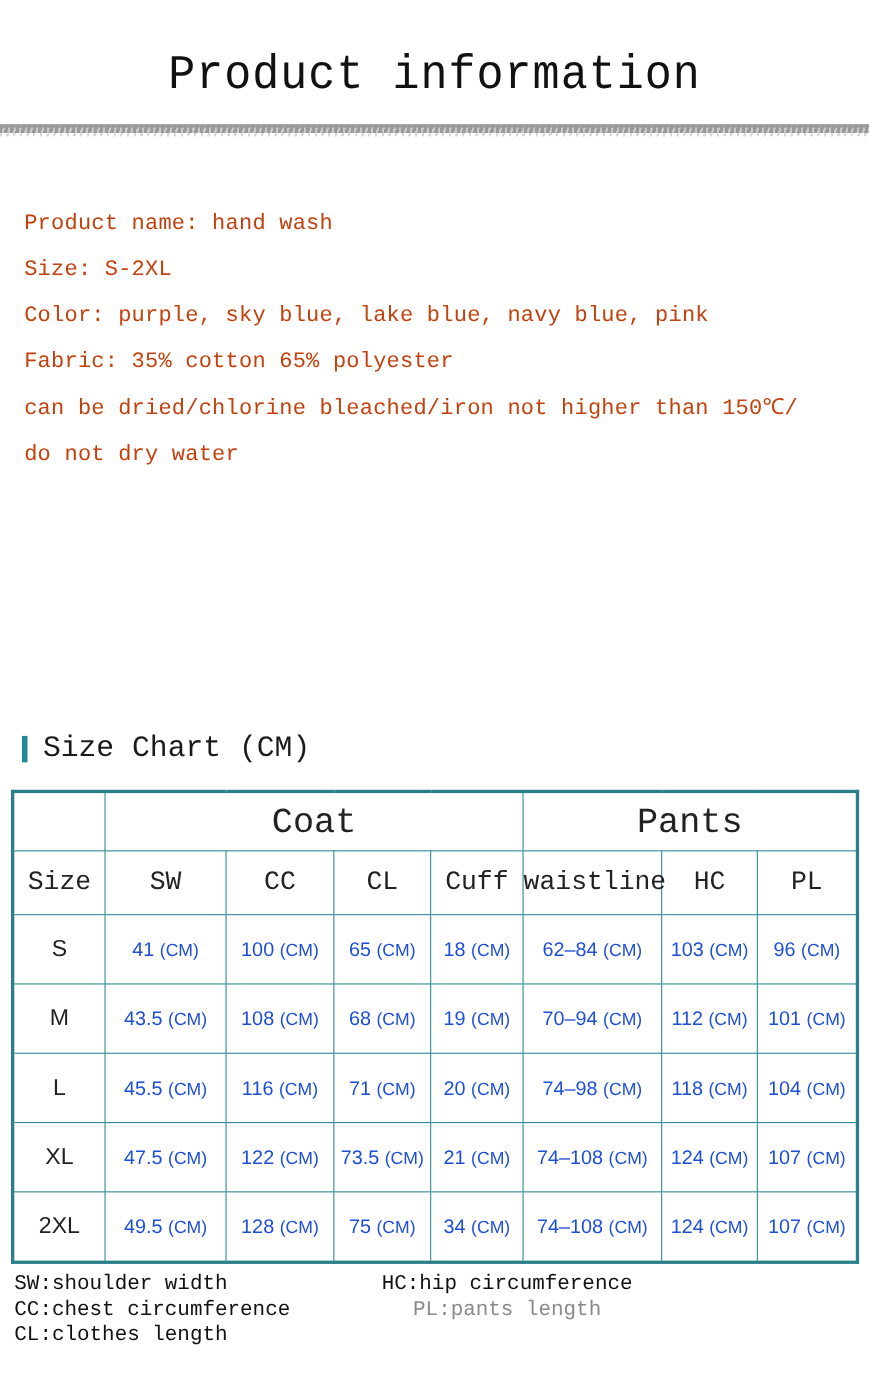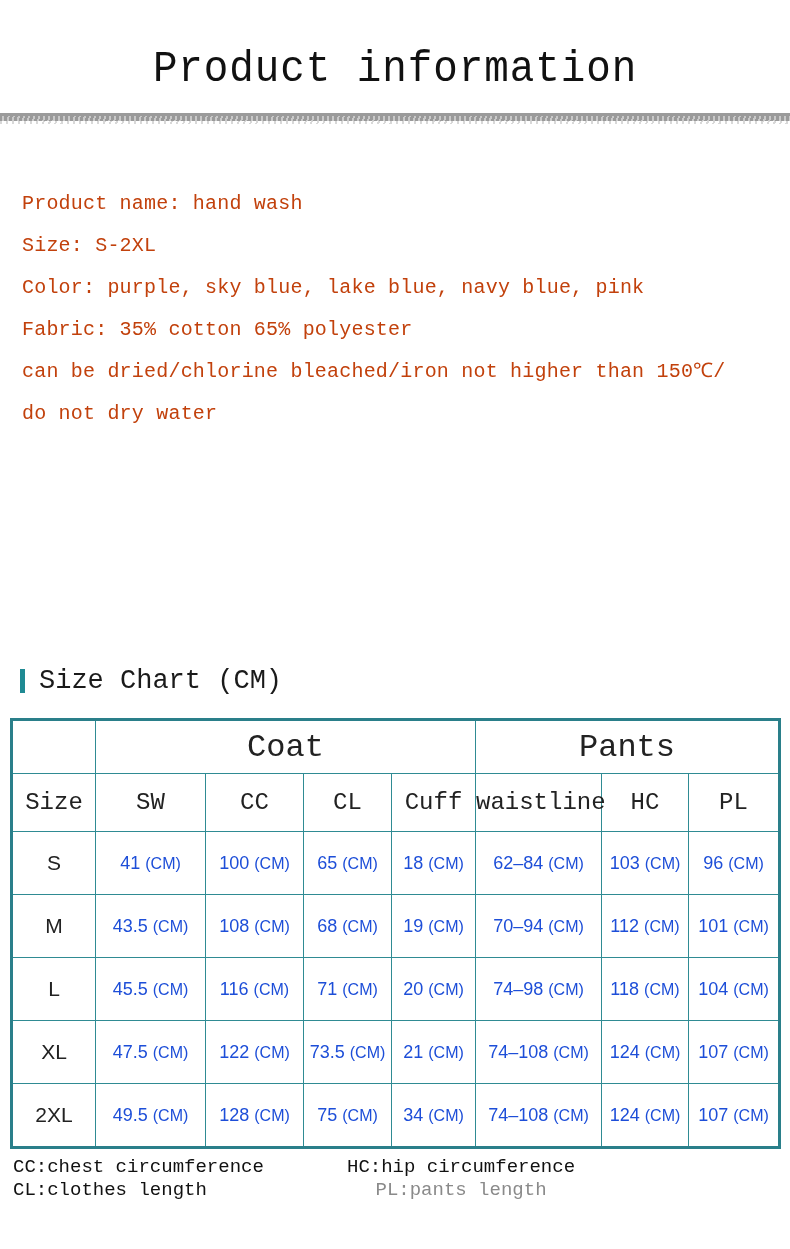--- a/index.html
+++ b/index.html
@@ -123,19 +123,20 @@
         <td class="cell"><span>75</span> <span class="u">(CM)</span></td>
         <td class="cell"><span>34</span> <span class="u">(CM)</span></td>
         <td class="cell"><span>74–108</span> <span class="u">(CM)</span></td>
         <td class="cell"><span>124</span> <span class="u">(CM)</span></td>
         <td class="cell"><span>107</span> <span class="u">(CM)</span></td>
       </tr>
     </tbody>
 </table>
 
 <div class="legend left">
+  <div>SW:shoulder width</div>
   <div>CC:chest circumference</div>
   <div>CL:clothes length</div>
 </div>
 <div class="legend right">
   <div>HC:hip circumference</div>
   <div class="muted">PL:pants length</div>
 </div>
 
 </body></html>

